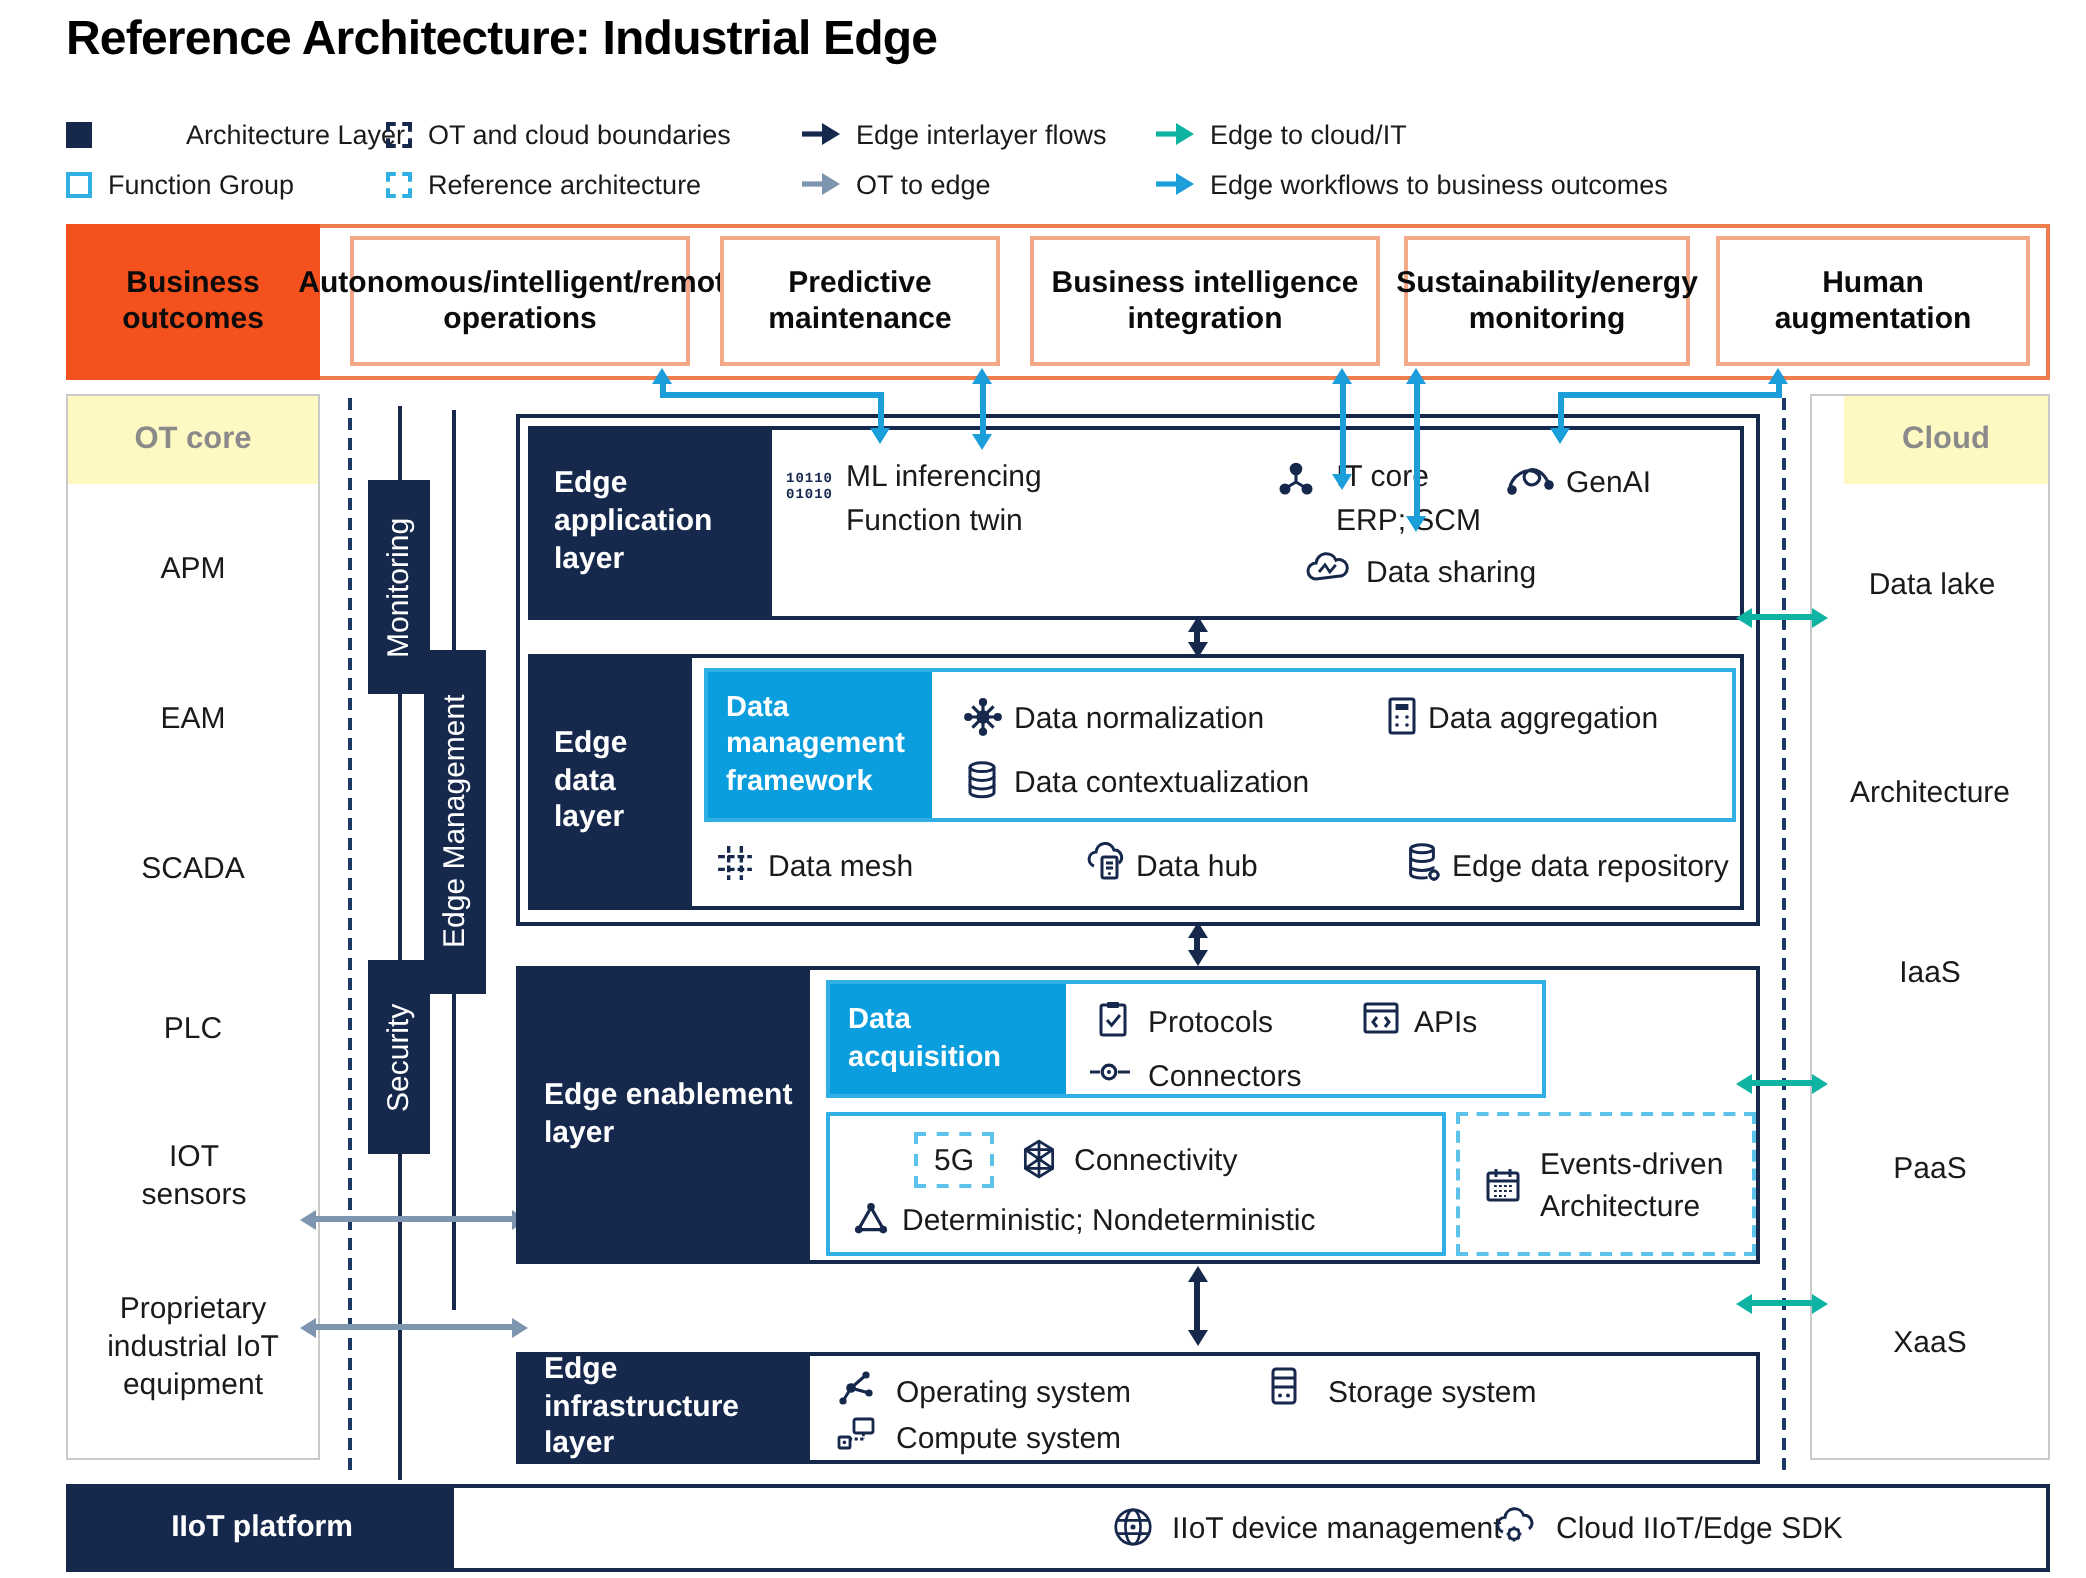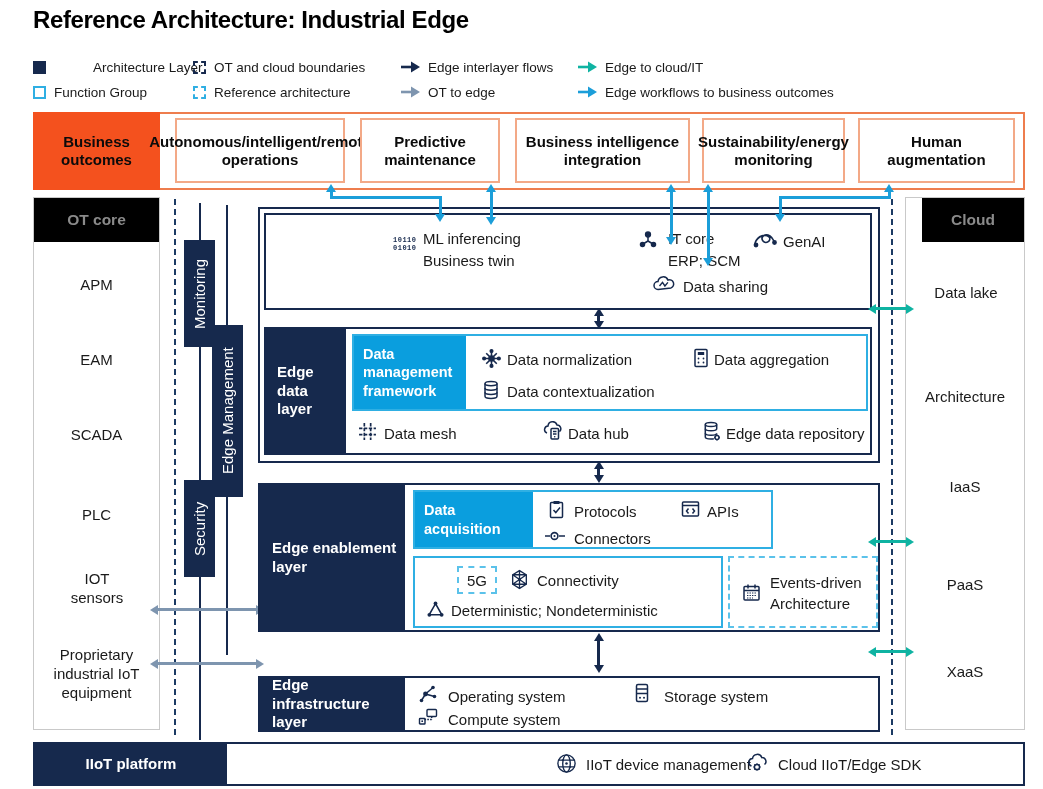--- a/index.html
+++ b/index.html
@@ -14,21 +14,21 @@
   .sw.dash-n{border:2px dashed #16294d;}
   .sw.out-c{border:2px solid #2fafe3;}
   .sw.dash-c{border:2px dashed #2fafe3;}
   .larr{margin-right:7px;flex:0 0 auto;display:inline-flex;}
   
   .band{left:33px;top:112px;width:992px;height:78px;border:2px solid #ee7d4e;box-sizing:border-box;background:#fff;}
   .band-label{left:33px;top:112px;width:127px;height:78px;background:#f4511e;color:#0b0b0b;font-weight:bold;font-size:15px;display:flex;align-items:center;justify-content:center;text-align:center;line-height:1.2;padding:0 14px;box-sizing:border-box;}
   .obox{top:118px;height:65px;background:#fff;border:2px solid #f3a987;box-sizing:border-box;display:flex;align-items:center;justify-content:center;text-align:center;font-weight:bold;font-size:15px;color:#0b0b0b;line-height:1.18;padding:0 6px;}
   
   .col{border:1px solid #c9c9c9;box-sizing:border-box;background:#fff;}
-  .col-h{background:#000000;color:#8a8a8a;font-weight:bold;font-size:15.5px;display:flex;align-items:center;justify-content:center;}
+  .col-h{background:#fef9c3;color:#8a8a8a;font-weight:bold;font-size:15.5px;display:flex;align-items:center;justify-content:center;}
   .citem{font-size:15px;color:#1a1a1a;text-align:center;line-height:1.25;left:0;width:100%;}
   
   .vdash{width:0;border-left:2px dashed #1b3a63;}
   .vline{width:2px;background:#16294d;}
   .vbar{background:#16294d;color:#fff;font-size:15px;display:flex;align-items:center;justify-content:center;writing-mode:vertical-rl;transform:rotate(180deg);}
   
   .lbox{border:2px solid #16294d;box-sizing:border-box;background:#fff;}
   .nlabel{background:#16294d;color:#fff;font-weight:bold;font-size:15px;line-height:1.25;display:flex;align-items:center;box-sizing:border-box;}
   .cyanbox{background:#0a9ede;color:#fff;font-weight:bold;font-size:14.5px;line-height:1.25;display:flex;align-items:center;box-sizing:border-box;}
   .bluebox{border:2px solid #2fafe3;box-sizing:border-box;background:#fff;}
@@ -150,27 +150,28 @@
   <div class="dah" style="left:158px;top:608px;width:98px;color:#7e95af;">
       <span class="fillbar"></span>
     </div>
   <div class="dah" style="left:158px;top:662px;width:98px;color:#7e95af;">
       <span class="fillbar"></span>
     </div>
 
   <div class="abs lbox" style="left:258px;top:207px;width:622px;height:256px;"></div>
 
   <div class="abs lbox" style="left:264px;top:213px;width:608px;height:97px;">
+    <div class="nlabel" style="position:absolute;left:0;top:0;width:120px;height:100%;padding-left:11px;">Edge application layer</div>
     <div class="abs bin" style="left:127px;top:21px;">
         <div>10110</div>
         <div>01010</div>
       </div>
     <div class="abs it" style="left:157px;top:13px;line-height:22px;">
         <div>ML inferencing</div>
-        <div>Business twin</div>
+        <div>Function twin</div>
       </div>
     <span class="abs ic" style="left:372px;top:15px;">
         <svg width="20" height="20" viewBox="0 0 20 20" stroke="currentColor" fill="none" stroke-width="1.5">
           <circle cx="10" cy="4.5" r="2.4" fill="currentColor"></circle>
           <circle cx="4.5" cy="14.5" r="2" fill="currentColor"></circle>
           <circle cx="15.5" cy="14.5" r="2" fill="currentColor"></circle>
           <path d="M10 7v4M10 11l-5 3M10 11l5 3"></path>
         </svg>
       </span>
     <div class="abs it" style="left:402px;top:13px;line-height:22px;">

